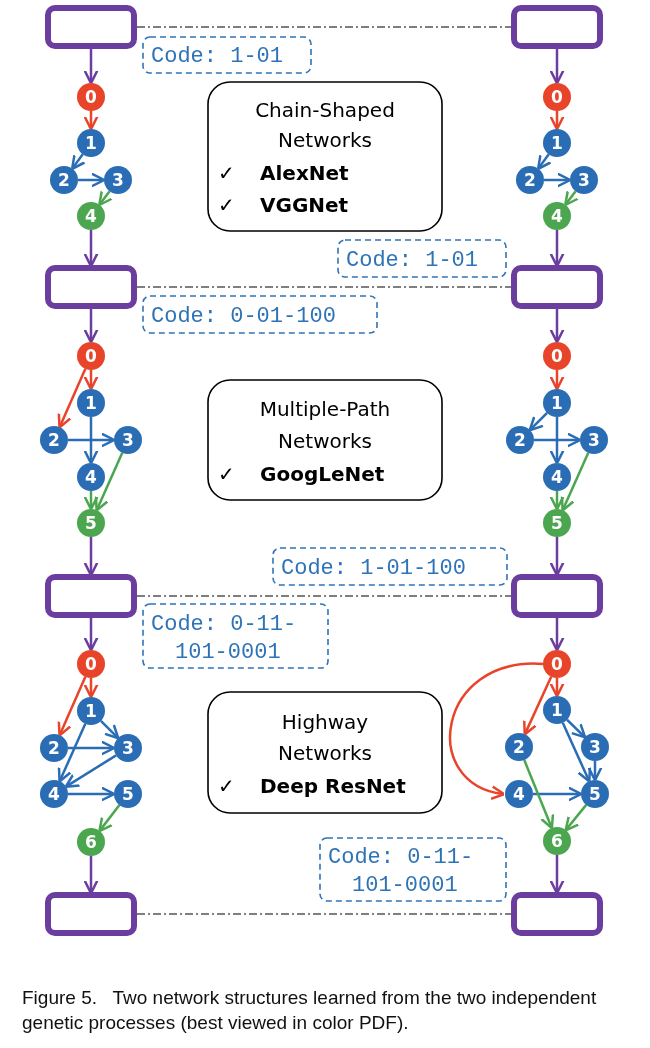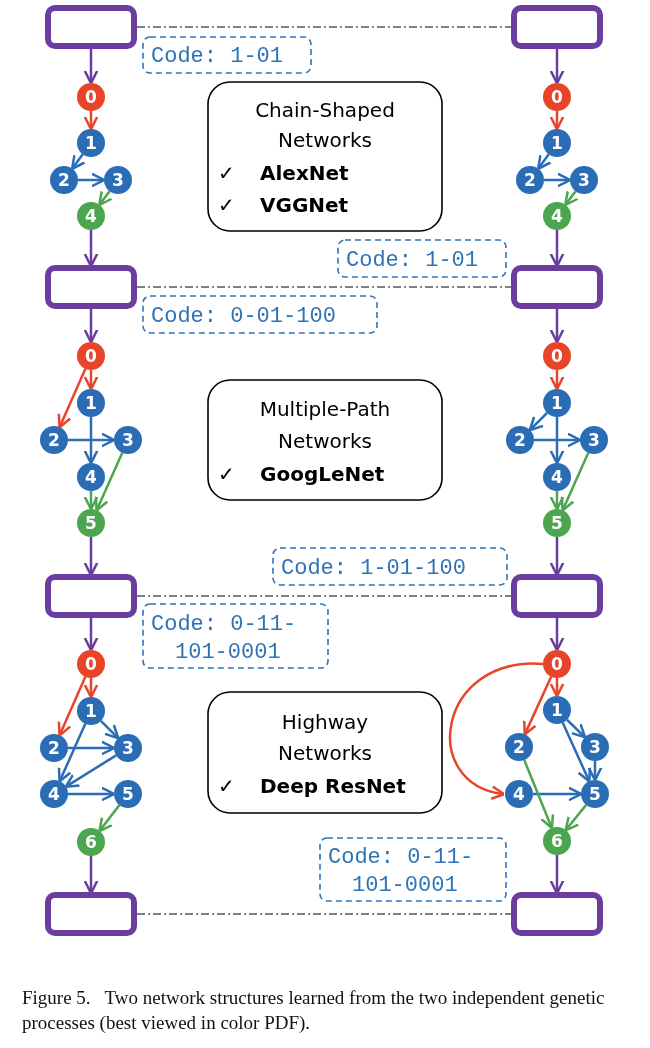--- a/index.html
+++ b/index.html
@@ -4,21 +4,21 @@
   <style>
     html, body { margin: 0; padding: 0; background: #ffffff; }
     body { width: 650px; height: 1048px; position: relative; overflow: hidden; }
     #diagram { position: absolute; left: 0; top: 0; }
     .code-text { font-family: "Liberation Mono", "DejaVu Sans Mono", monospace; font-size: 22px; fill: #2F73B7; }
     .label-text { font-family: "DejaVu Sans", "Liberation Sans", sans-serif; font-size: 20px; fill: #000; }
     .label-bold { font-family: "DejaVu Sans", "Liberation Sans", sans-serif; font-size: 20px; font-weight: bold; fill: #000; }
     .node-text { font-family: "DejaVu Sans", "Liberation Sans", sans-serif; font-size: 17px; font-weight: bold; fill: #fff; }
     .caption {
       position: absolute; left: 22px; top: 985px; width: 610px;
-      font-family: Liberation Serif, serif; font-size: 19px; line-height: 25px; color: #111;
+      font-family: Liberation Sans, sans-serif; font-size: 19px; line-height: 25px; color: #111;
     }
   </style>
 </head>
 <body>
 
 <svg id="diagram" width="650" height="970" viewBox="0 0 650 970" xmlns="http://www.w3.org/2000/svg">
   <defs>
     <marker id="arr-purple" viewBox="0 0 10 10" refX="9" refY="5" markerWidth="5" markerHeight="6" orient="auto">
         <path d="M0,0 L10,5 L0,10" fill="none" stroke="#6A3D9E" stroke-width="2"></path>
       </marker>

